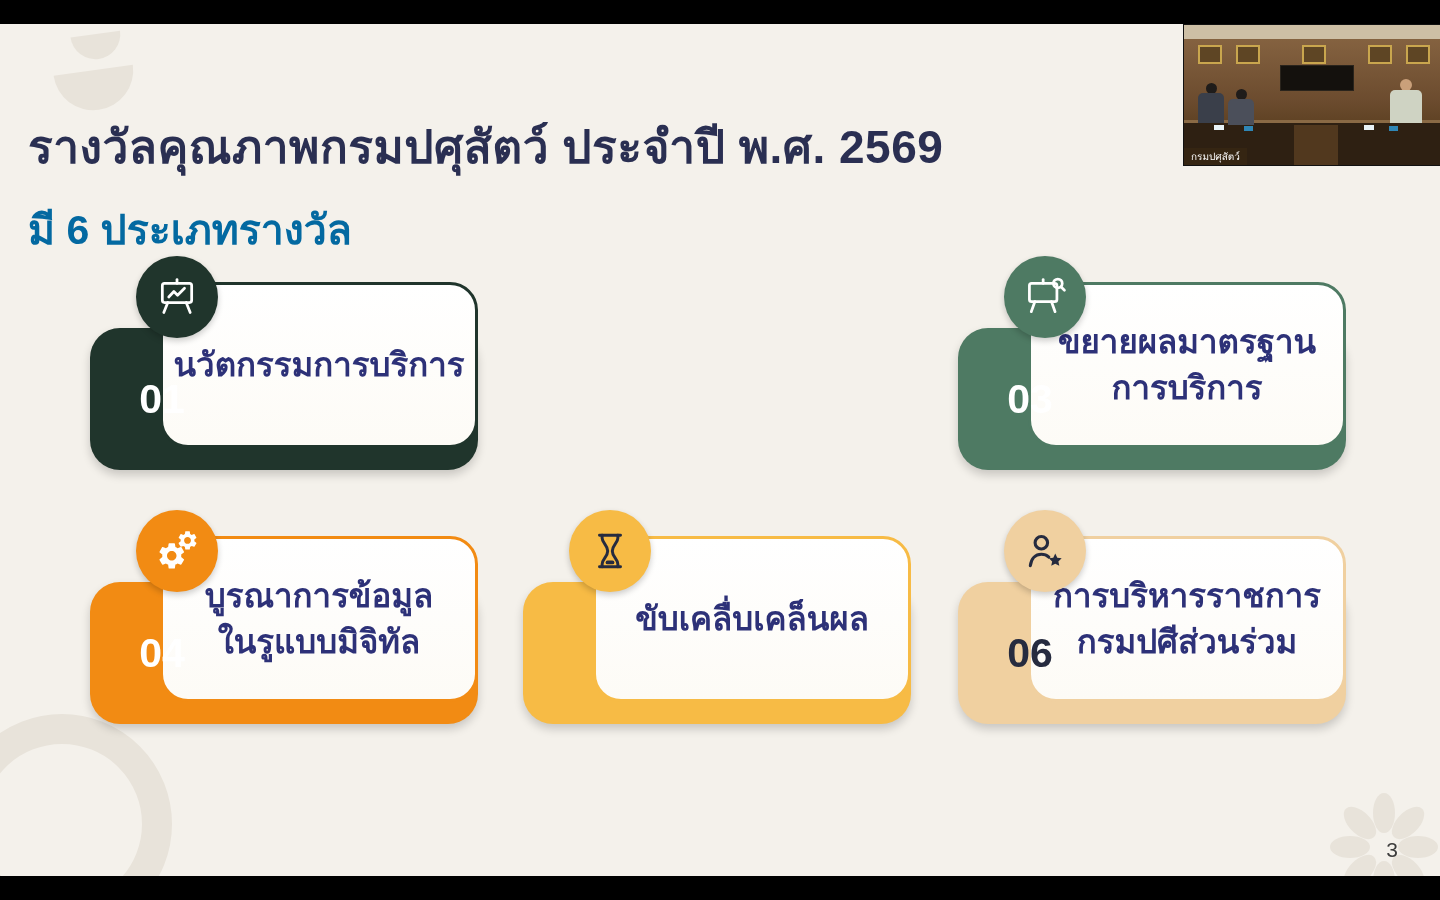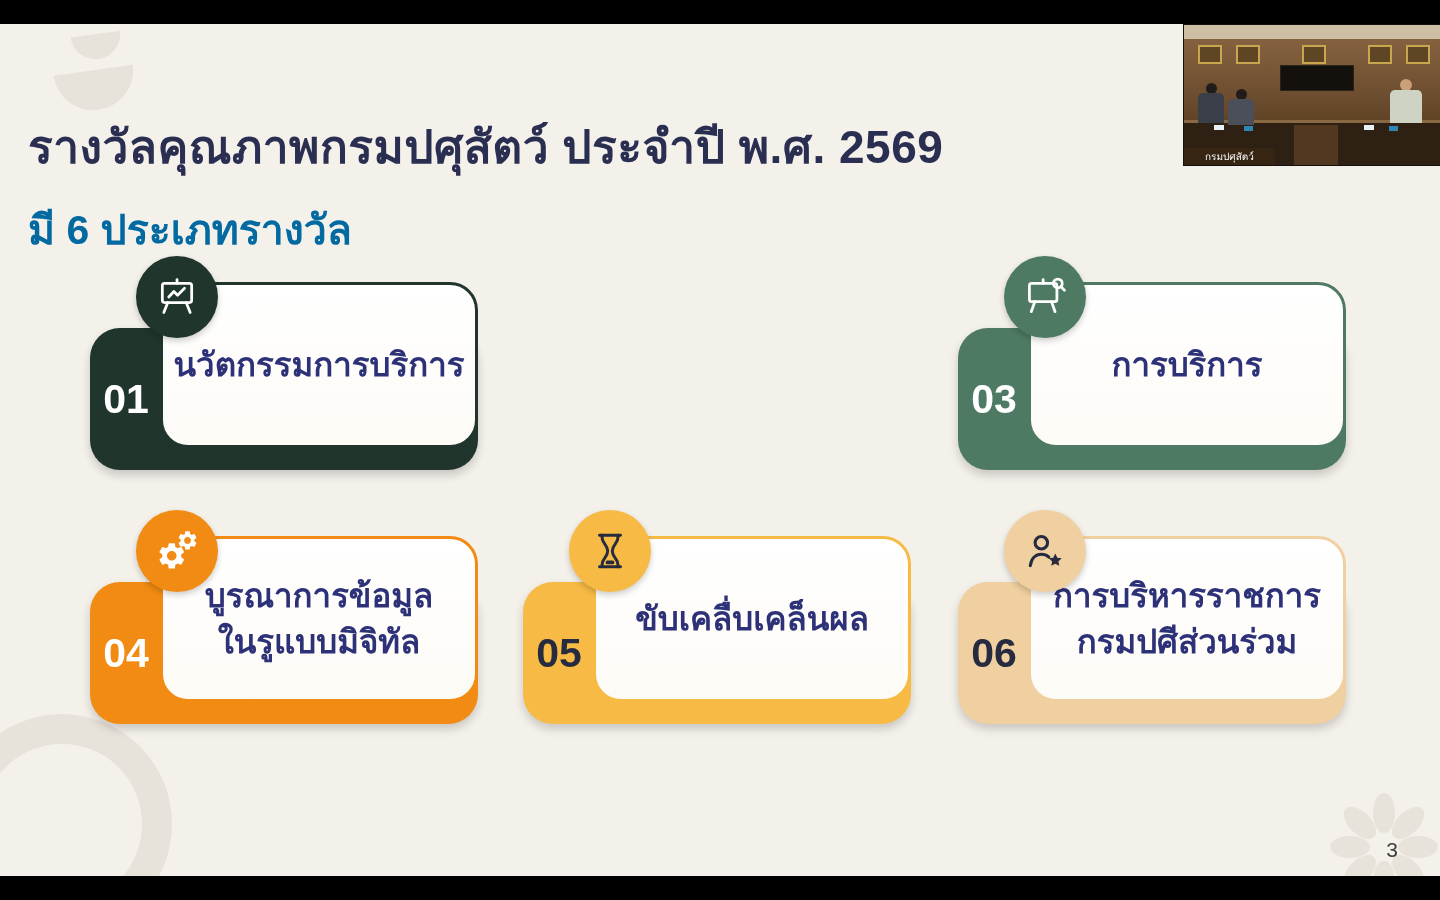--- a/index.html
+++ b/index.html
@@ -18,42 +18,42 @@
   .deco-flower{position:absolute;right:-12px;bottom:-28px;}
 
   
   .title-wrap{position:absolute;left:0;top:86px;width:100%;z-index:1;margin-left:28px;}
   .title-line1{font-size:46px;font-weight:700;letter-spacing:.5px;}
   .title-line2{font-size:41px;font-weight:700;margin-top:14px;}
 
   
   .card{position:absolute;width:392px;height:222px;}
   .card .plate{position:absolute;left:0;top:72px;width:388px;height:142px;border-radius:30px;background:var(--card-color);box-shadow:0 5px 10px rgba(0,0,0,.18);z-index:0;}
-  .card .num{position:absolute;left:0;top:72px;width:72px;height:142px;display:flex;align-items:center;justify-content:center;font-size:41px;font-weight:700;color:var(--num-color);z-index:2;}
+  .card .num{position:absolute;left:0;top:72px;width:72px;height:142px;display:flex;align-items:center;justify-content:center;font-size:41px;font-weight:700;color:var(--num-color);z-index:2;padding-left:36px;}
   .card .inner{position:absolute;left:70px;top:26px;width:318px;height:166px;border-radius:28px;border:3px solid var(--card-color);background:linear-gradient(180deg,#ffffff 0%,#fdfbf6 100%);z-index:1;display:flex;flex-direction:column;align-items:center;justify-content:center;text-align:center;color:var(--label-color,#2d3178);font-weight:700;font-size:33px;line-height:1.38;padding:0 10px;box-sizing:border-box;}
   .card .inner span{display:block;}
   .card .icon-circle{position:absolute;left:46px;top:0;width:82px;height:82px;border-radius:50%;background:var(--card-color);z-index:3;display:flex;align-items:center;justify-content:center;color:var(--icon-color);box-shadow:0 3px 6px rgba(0,0,0,.2);}
 
   
   .page-num{position:absolute;right:42px;bottom:14px;font-size:21px;color:#3c3c3c;}
 
   
   .webcam{position:absolute;top:25px;right:0;width:256px;height:140px;background:linear-gradient(180deg,#8a6744 0%,#6b4b2e 55%,#46300f 100%);z-index:10;overflow:hidden;box-shadow:0 0 0 1px #111;}
   .wc{position:absolute;}
   .wc-ceiling{left:0;top:0;width:100%;height:14px;background:#cdbfa5;}
   .wc-frame{top:20px;width:20px;height:15px;background:#5e4524;border:2px solid #c9a64e;}
   .wc-screens{left:96px;top:40px;width:72px;height:24px;background:#14110d;border:1px solid #2a241c;}
   .wc-table{left:0;bottom:0;width:100%;height:42px;background:#2e2012;border-top:3px solid #8a6a45;}
   .wc-aisle{left:110px;bottom:0;width:44px;height:40px;background:#51381e;}
   .wc-head{border-radius:50%;background:#1f1c1a;}
   .wc-skin{border-radius:50%;background:#caa07a;}
   .wc-body{border-radius:5px 5px 0 0;}
   .wc-paper{background:#e8f2f6;}
   .wc-blue{background:#2f86b5;}
-  .wc-label{left:0;bottom:0;padding:2px 21px;background:rgba(55,38,18,.78);color:#fff;font-size:10px;line-height:13px;}
+  .wc-label{left:0;bottom:0;padding:2px 7px;background:rgba(55,38,18,.78);color:#fff;font-size:10px;line-height:13px;}
 </style>
 </head>
 <body>
 
 <div class="stage">
   <div class="letterbox top"></div>
   <div class="letterbox bottom"></div>
 
   <div class="slide" style="background: rgb(244, 241, 235);">
 
@@ -93,20 +93,21 @@
           <path d="M7 15l-2.2 5.5M17 15l2.2 5.5"></path>
         </svg>
       </div>
     </div>
 
 
     <div class="card" style="left: 958px; top: 232px; --card-color: #4e7a63; --num-color: #ffffff; --icon-color: #ffffff;">
       <div class="plate"></div>
       <div class="num">03</div>
       <div class="inner">
+        <span>ขยายผลมาตรฐาน</span>
         <span>การบริการ</span>
       </div>
       <div class="icon-circle">
         <svg width="44" height="44" viewBox="0 0 24 24" fill="none" stroke="currentColor" stroke-width="1.5" stroke-linecap="round" stroke-linejoin="round">
           <path d="M11 2.5v2"></path>
           <rect x="3.5" y="4.5" width="15" height="10" rx="1.2"></rect>
           <path d="M6.5 14.5l-2 5.5M15.5 14.5l2 5.5"></path>
           <circle cx="19" cy="4.6" r="2.4"></circle>
           <path d="M20.7 6.4l1.9 1.9"></path>
         </svg>
@@ -127,21 +128,20 @@
           </g>
           <g transform="translate(11.5,0) scale(0.52)">
             <path d="M19.14 12.94c.04-.3.06-.61.06-.94 0-.32-.02-.64-.07-.94l2.03-1.58c.18-.14.23-.41.12-.61l-1.92-3.32c-.12-.22-.37-.29-.59-.22l-2.39.96c-.5-.38-1.03-.7-1.62-.94l-.36-2.54c-.04-.24-.24-.41-.48-.41h-3.84c-.24 0-.43.17-.47.41l-.36 2.54c-.59.24-1.13.57-1.62.94l-2.39-.96c-.22-.08-.47 0-.59.22L2.74 8.87c-.12.21-.08.47.12.61l2.03 1.58c-.05.3-.09.63-.09.94s.02.64.07.94l-2.03 1.58c-.18.14-.23.41-.12.61l1.92 3.32c.12.22.37.29.59.22l2.39-.96c.5.38 1.03.7 1.62.94l.36 2.54c.05.24.24.41.48.41h3.84c.24 0 .44-.17.47-.41l.36-2.54c.59-.24 1.13-.56 1.62-.94l2.39.96c.22.08.47 0 .59-.22l1.92-3.32c.12-.22.07-.47-.12-.61l-2.01-1.58zM12 15.6c-1.98 0-3.6-1.62-3.6-3.6s1.62-3.6 3.6-3.6 3.6 1.62 3.6 3.6-1.62 3.6-3.6 3.6z"></path>
           </g>
         </svg>
       </div>
     </div>
 
     <div class="card" style="left: 523px; top: 486px; --card-color: #f7bb45; --num-color: #262b3f; --icon-color: #262b3f;">
       <div class="plate"></div>
-      <div class="num">05</div>
       <div class="inner">
         <span>ขับเคลื่บเคล็นผล</span>
         <span></span>
       </div>
       <div class="icon-circle">
         <svg width="42" height="42" viewBox="0 0 24 24" fill="none" stroke="currentColor" stroke-width="1.7" stroke-linecap="round">
           <path d="M6 3h12M6 21h12"></path>
           <path d="M7.5 3v1.5c0 3 3.2 4.3 3.2 7.5 0 3.2-3.2 4.5-3.2 7.5V21"></path>
           <path d="M16.5 3v1.5c0 3-3.2 4.3-3.2 7.5 0 3.2 3.2 4.5 3.2 7.5V21"></path>
           <path d="M10.6 18.5h2.8" stroke-width="2.2"></path>

